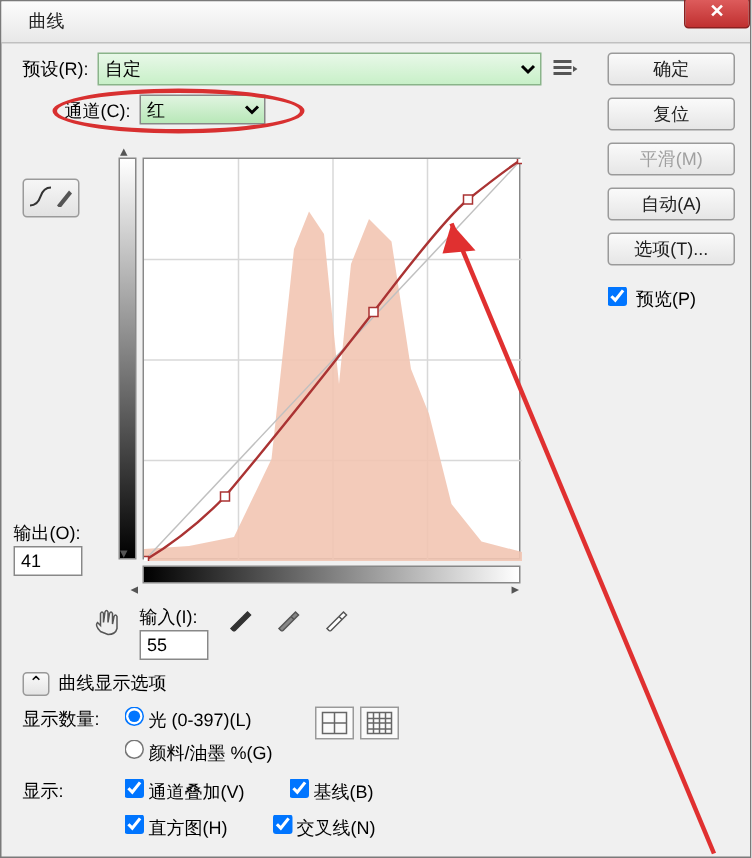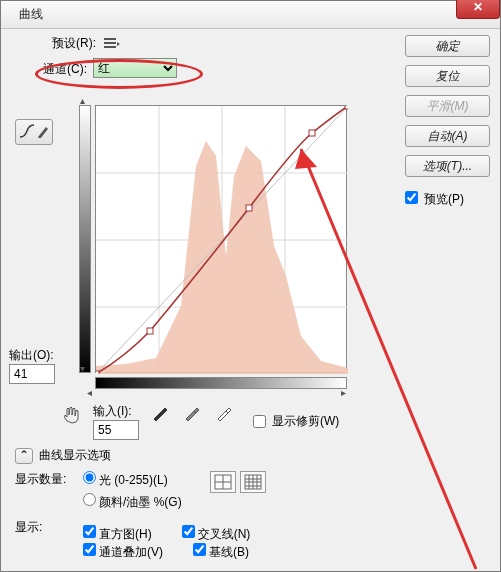--- a/index.html
+++ b/index.html
@@ -3,25 +3,25 @@
 <meta charset="utf-8">
 <style>
 * { box-sizing: border-box; font-family: "Microsoft YaHei", Tahoma, sans-serif; font-size: 12px; }
 body { margin: 0; background: #f0f0f0; width: 501px; height: 572px; overflow: hidden; }
 .window { width: 501px; height: 572px; background: #f0f0f0; border: 1px solid #7a7a7a; position: relative; }
 .titlebar { height: 28px; background: linear-gradient(#fcfcfc,#e8e8e8); border-bottom: 1px solid #c0c0c0; display: flex; align-items: center; padding: 0 18px; position: relative; }
 .titlebar .title { font-size: 12px; color: #222; }
 .close-btn { position: absolute; right: 0; top: -4px; width: 44px; height: 22px; background: linear-gradient(#e06060,#c03030); border: 1px solid #8a2020; border-bottom-left-radius: 3px; border-bottom-right-radius: 3px; color: #fff; text-align: center; line-height: 18px; font-weight: bold; cursor: default; }
 .body { position: absolute; top: 28px; left: 0; right: 0; bottom: 0; }
 .right-col { position: absolute; right: 10px; top: 6px; width: 85px; }
-.pbtn { display: block; width: 85px; height: 22px; margin-bottom: 8px; background: linear-gradient(#fafafa,#e6e6e6); border: 1px solid #9a9a9a; border-radius: 3px; text-align: center; line-height: 20px; color: #222; cursor: default; font-style: italic; }
+.pbtn { display: block; width: 85px; height: 22px; margin-bottom: 8px; background: linear-gradient(#fafafa,#e6e6e6); border: 1px solid #9a9a9a; border-radius: 3px; text-align: center; line-height: 20px; color: #222; cursor: default; }
 .pbtn.disabled { color: #a0a0a0; }
 .chk { margin-top: 14px; display: flex; align-items: flex-start; gap: 3px; }
 .left { position: absolute; left: 14px; top: 6px; width: 370px; }
-.row { display: flex; align-items: center; margin-bottom: 6px; gap: 6px; margin-left: 37px; }
+.row { display: flex; align-items: center; margin-bottom: 6px; gap: 6px; }
 .lbl { white-space: nowrap; }
 select.preset { flex: 1; height: 22px; background: linear-gradient(#e8f8e8,#c8f0c8); border: 1px solid #8ab48a; }
 .menu-icon { width: 18px; height: 16px; display: inline-block; }
 .channel-wrap { display: flex; align-items: flex-end; gap: 6px; margin-left: 28px; position: relative; }
 .channel-sel { width: 84px; height: 20px; background: linear-gradient(#e0f4e0,#b8e8b8); border: 1px solid #888; }
 .red-oval { position: absolute; left: 34px; top: 30px; width: 168px; height: 30px; border: 3px solid #d83030; border-radius: 50%/50%; pointer-events: none; }
 .tool-col { position: absolute; left: 14px; top: 90px; width: 40px; }
 .tool-btn { width: 38px; height: 26px; background: linear-gradient(#f6f6f6,#e2e2e2); border: 1px solid #9a9a9a; border-radius: 3px; display: flex; align-items: center; justify-content: center; gap: 2px; }
 .curve-box { position: absolute; left: 78px; top: 76px; width: 268px; height: 288px; }
 .vgrad { position: absolute; left: 0; top: 0; width: 12px; height: 268px; background: linear-gradient(#ffffff,#000000); border: 1px solid #888; }
@@ -66,20 +66,23 @@
     <div class="pbtn">选项(T)...</div>
     <label class="chk">
       <input type="checkbox" checked="" style="">
       <span>预览(P)</span>
     </label>
   </div>
 
   <div class="left">
     <div class="row">
       <span class="lbl">预设(R):</span>
+      <select class="preset">
+        <option>自定</option>
+      </select>
       <span class="menu-icon">
         <svg width="18" height="14">
               <rect x="2" y="2" width="12" height="2" fill="#555"></rect>
               <rect x="2" y="6" width="12" height="2" fill="#555"></rect>
               <rect x="2" y="10" width="12" height="2" fill="#555"></rect>
               <path d="M15 6 l3 2 l-3 2 z" fill="#555"></path>
             </svg>
       </span>
     </div>
     <div class="channel-wrap">
@@ -158,38 +161,34 @@
     <span class="dropper">
           <svg width="16" height="16">
             <path d="M2 14 L10 6 L12 8 L4 16 Z M10 6 L13 3 L15 5 L12 8" fill="#888" stroke="#555"></path>
           </svg>
         </span>
     <span class="dropper">
           <svg width="16" height="16">
             <path d="M2 14 L10 6 L12 8 L4 16 Z M10 6 L13 3 L15 5 L12 8" fill="#fff" stroke="#555"></path>
           </svg>
         </span>
-    <label style="display:flex;align-items:center;gap:3px;margin-left:8px;">
-      <input type="checkbox" style="">
-      <span>显示修剪(W)</span>
-    </label>
   </div>
 
   <div class="acc-head">
     <span class="acc-btn">
       <span>⌃</span>
     </span>
     <span>曲线显示选项</span>
   </div>
 
   <div class="opt-area">
     <div class="opt-row">
       <span class="opt-lbl">显示数量:</span>
       <div class="radio-stack">
-        <label><input type="radio" name="amt" checked="" style=""><span>光 (0-255)(L)</span></label>
+        <label><input type="radio" name="amt" checked="" style=""><span>光 (0-397)(L)</span></label>
         <label><input type="radio" name="amt" style=""><span>颜料/油墨 %(G)</span></label>
       </div>
       <div class="grid-btns">
         <span class="gridicon">
               <svg width="18" height="16">
                 <rect x="1" y="1" width="16" height="14" fill="none" stroke="#666"></rect>
                 <line x1="9" y1="1" x2="9" y2="15" stroke="#666"></line>
                 <line x1="1" y1="8" x2="17" y2="8" stroke="#666"></line>
               </svg>
             </span>
@@ -202,27 +201,27 @@
                 <line x1="1" y1="5" x2="17" y2="5" stroke="#666"></line>
                 <line x1="1" y1="8" x2="17" y2="8" stroke="#666"></line>
                 <line x1="1" y1="12" x2="17" y2="12" stroke="#666"></line>
               </svg>
             </span>
       </div>
     </div>
     <div class="opt-row">
       <span class="opt-lbl">显示:</span>
       <div>
+        <div class="chk-row">
+          <label><input type="checkbox" checked="" style=""><span>通道叠加(V)</span></label>
+          <label><input type="checkbox" checked="" style=""><span>基线(B)</span></label>
+        </div>
         <div class="chk-row" style="margin-top:6px;">
           <label><input type="checkbox" checked="" style=""><span>直方图(H)</span></label>
           <label><input type="checkbox" checked="" style=""><span>交叉线(N)</span></label>
-        </div>
-        <div class="chk-row">
-          <label><input type="checkbox" checked="" style=""><span>通道叠加(V)</span></label>
-          <label><input type="checkbox" checked="" style=""><span>基线(B)</span></label>
         </div>
       </div>
     </div>
   </div>
 
   <svg class="arrow-svg" width="230" height="440">
     <line x1="40" y1="10" x2="215" y2="430" stroke="#e03030" stroke-width="3"></line>
     <polygon points="40,10 56,28 34,30" fill="#e03030"></polygon>
   </svg>
 </div>

